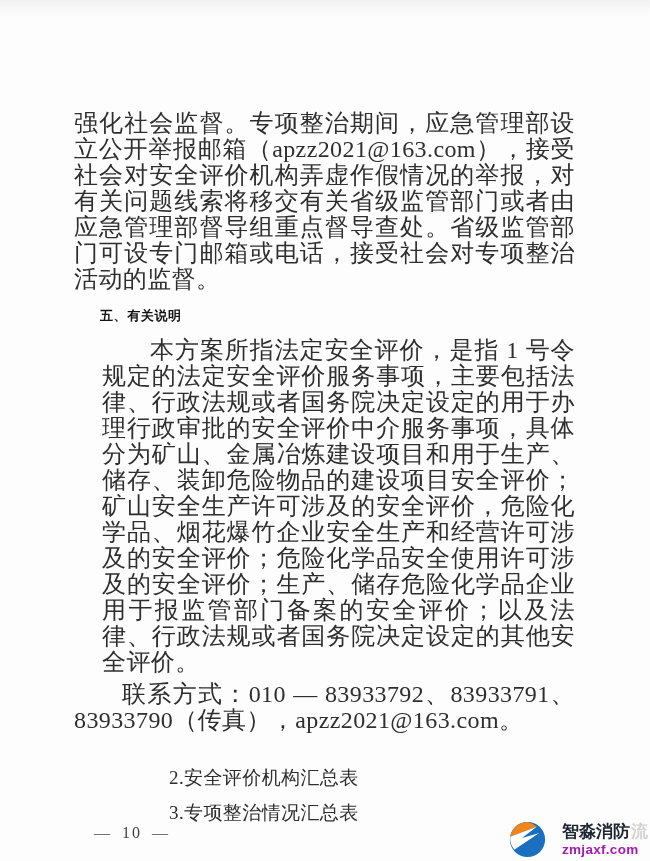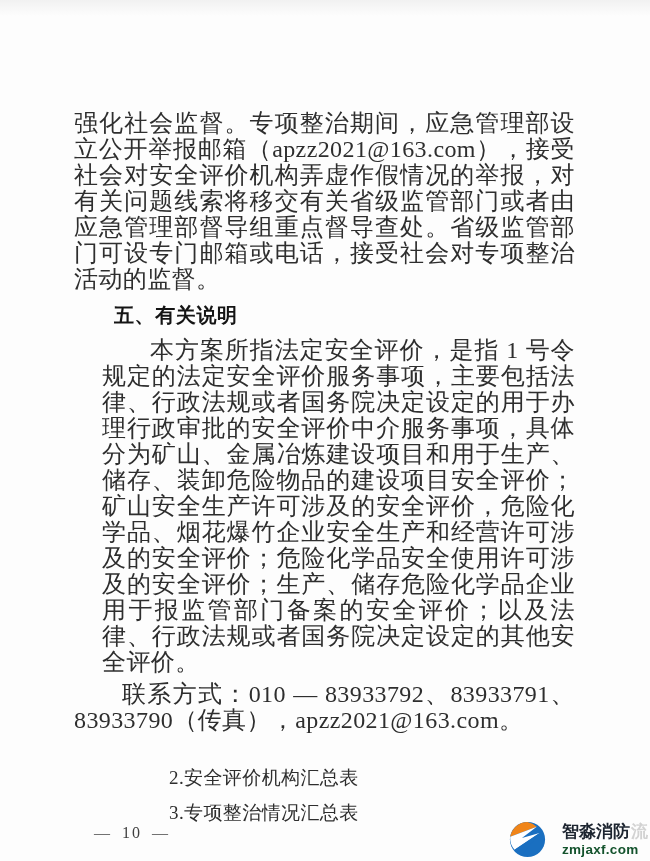--- a/index.html
+++ b/index.html
@@ -35,21 +35,21 @@
     font-size: 24px;
     line-height: 26px;
     text-align: justify;
     word-break: break-all;
     letter-spacing: 0.4px;
     color: #2e2e2e;
   }
   .para.indent { text-indent: 2em; }
   .section-heading {
     font-family: "Liberation Sans", "DejaVu Sans", sans-serif;
-    font-size: 20px;
+    font-size: 13px;
     line-height: 33px;
     font-weight: 700;
     color: #141414;
     text-indent: 2em;
     margin-top: 7px;
     letter-spacing: 0.6px;
   }
   .para.body2 { margin-top: 5px; margin-left: 28px; }
   .para.contact { margin-top: 6px; }
   .attachments {
@@ -99,21 +99,21 @@
   }
   .wm-suffix {
     color: #d2d2d2;
     font-weight: 700;
     margin-left: 1px;
   }
   .wm-domain {
     font-family: "Liberation Sans", "DejaVu Sans", sans-serif;
     font-size: 13.5px;
     font-weight: 700;
-    color: #14532d;
+    color: #a21caf;
     margin-top: 3px;
     letter-spacing: 0.3px;
   }
 </style>
 </head>
 <body>
 
 <div class="page">
   <div class="content">
 

